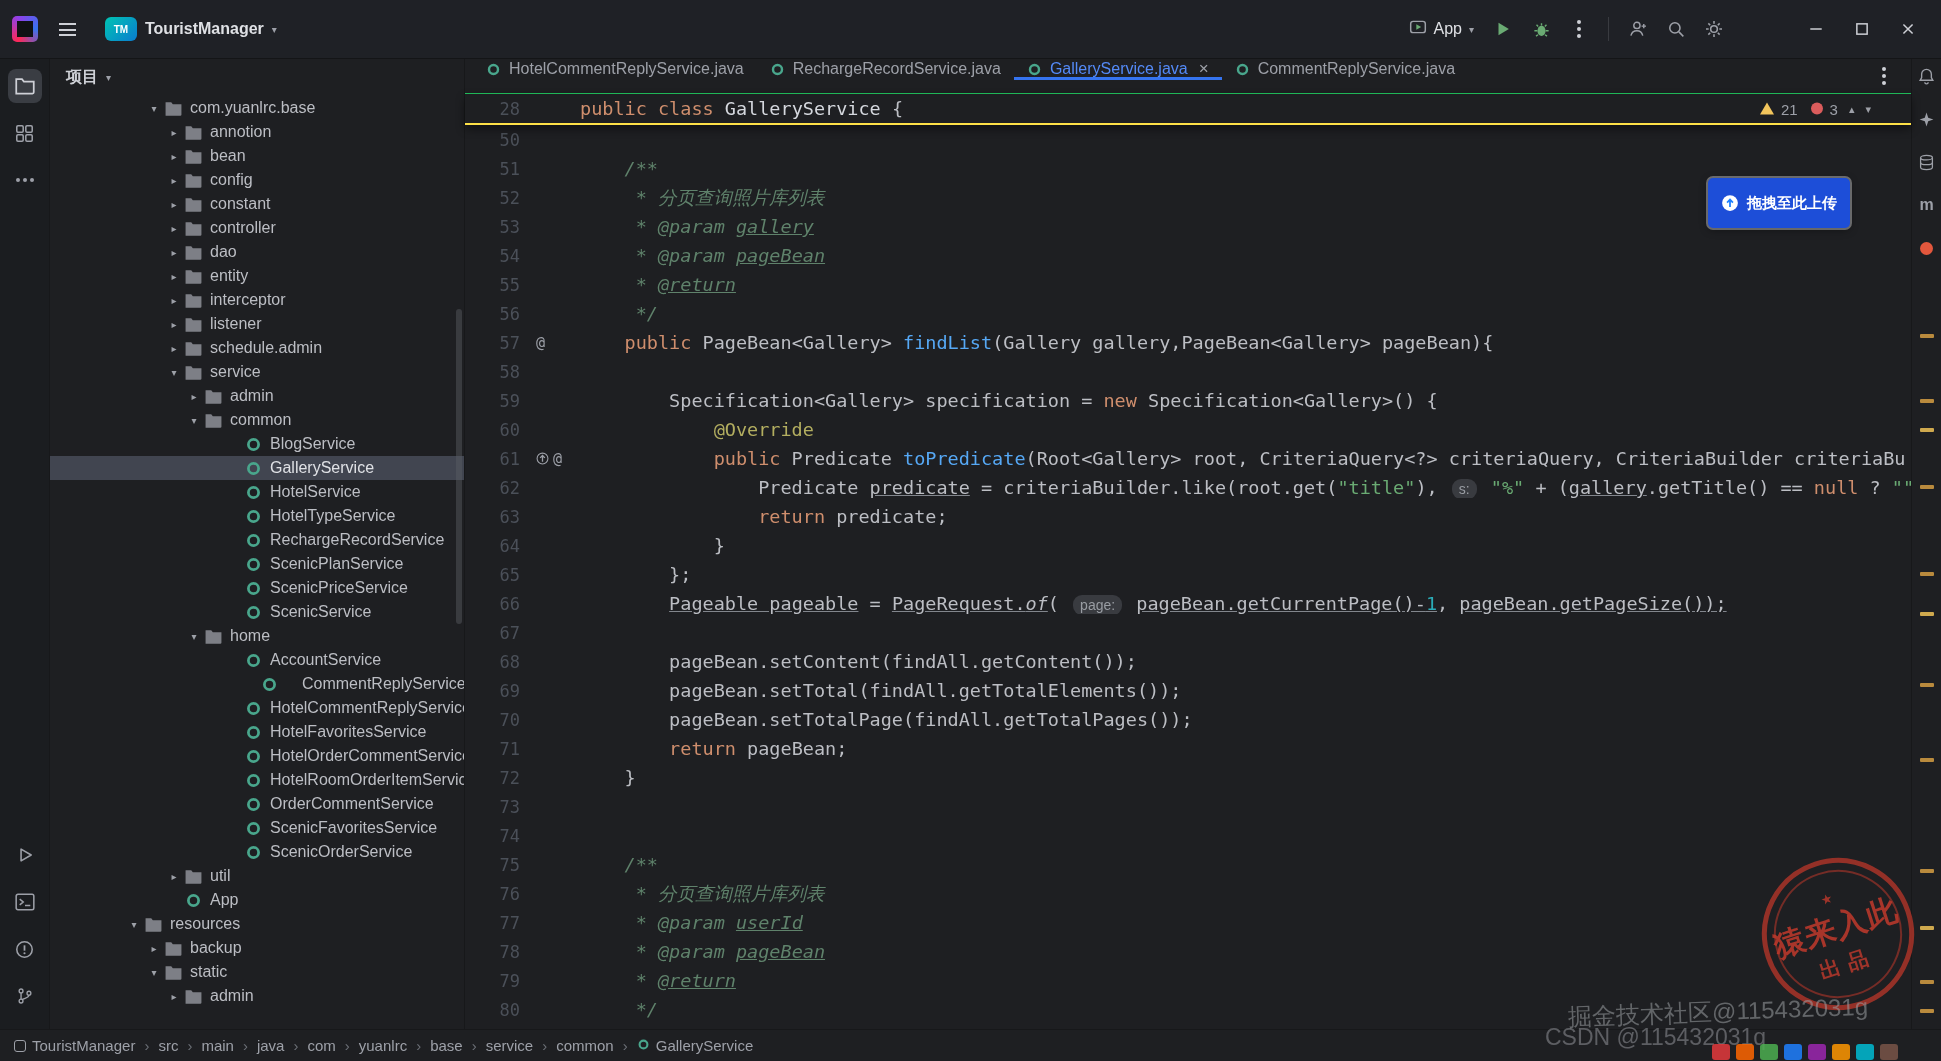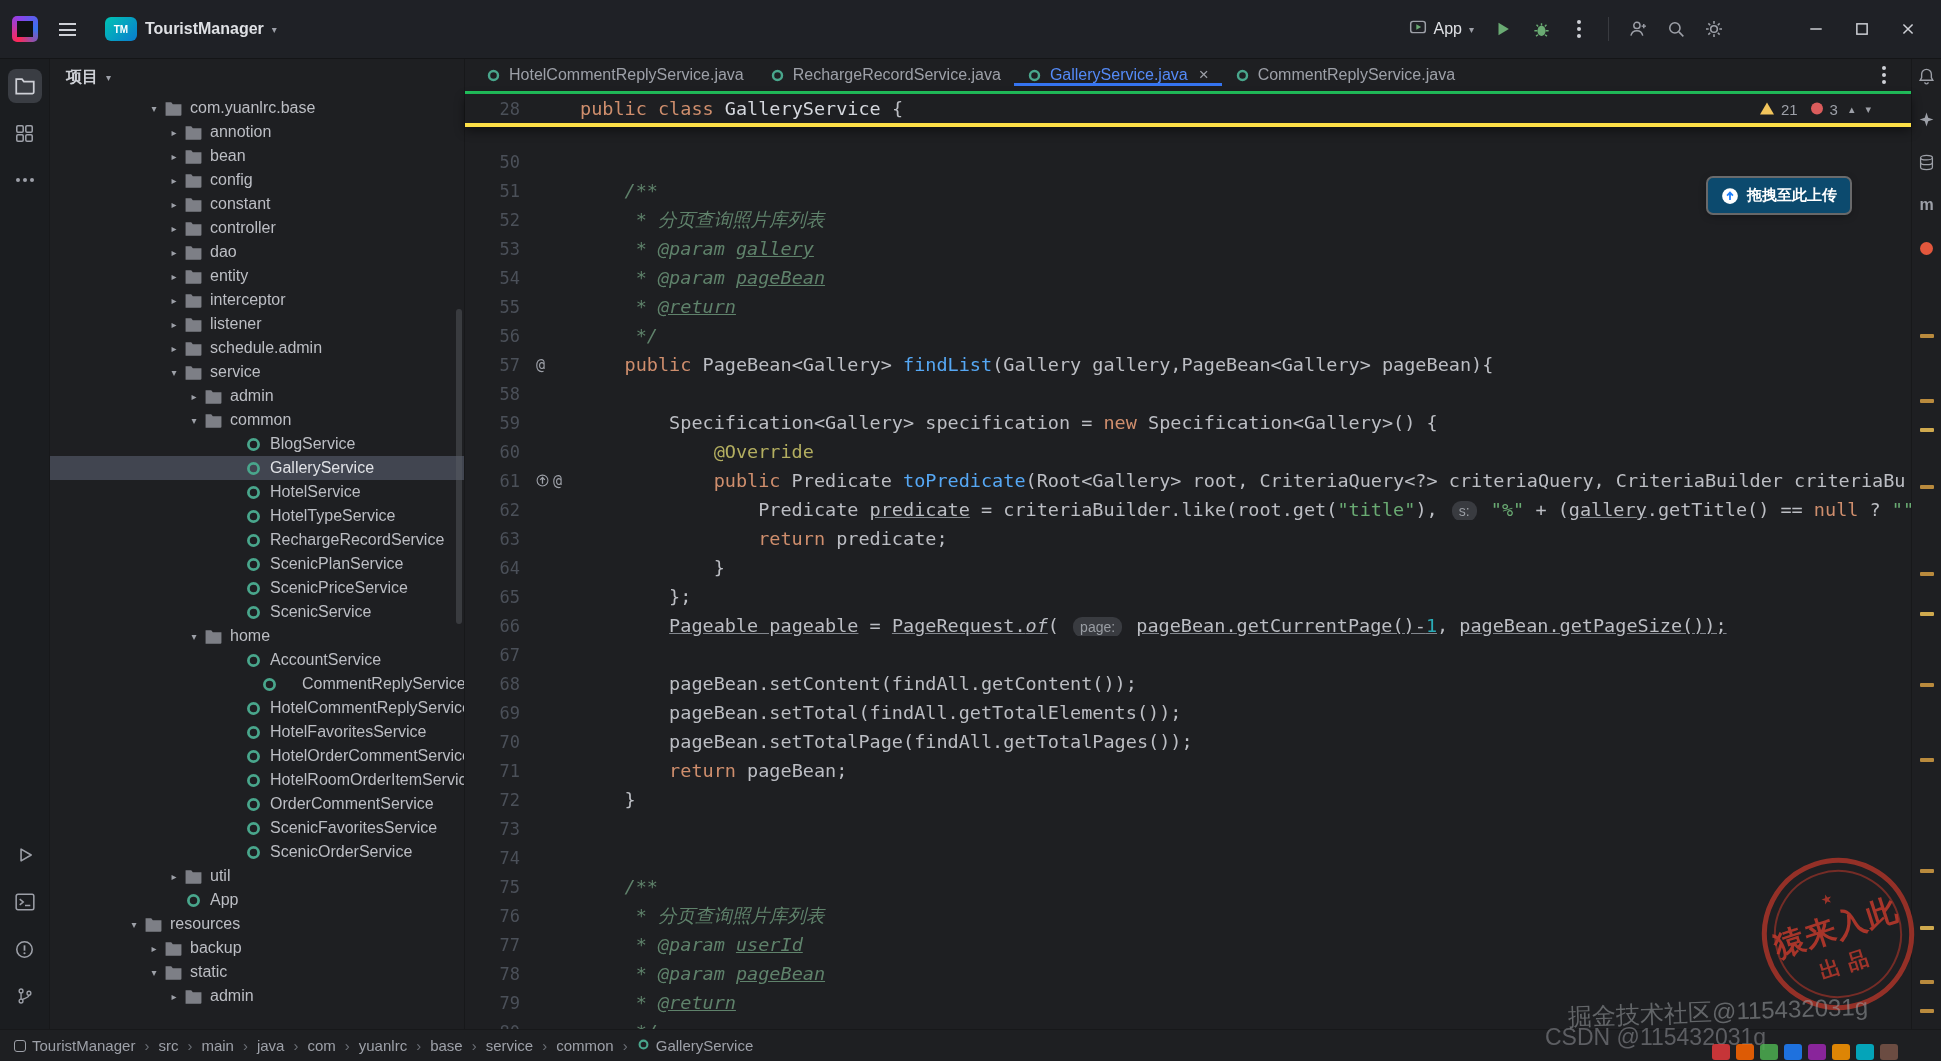--- a/index.html
+++ b/index.html
@@ -50,32 +50,32 @@
   .tree { flex: 1; overflow: hidden; font-size: 16px; color: #bcbec4; }
   .tree-row { height: 24px; display: flex; align-items: center; white-space: nowrap; cursor: default; }
   .tree-row.selected { background: #414550; }
   .tree-row.selected .tree-label { color: #dfe1e5; }
   .chev { width: 22px; flex: 0 0 22px; text-align: center; color: #9da0a8; font-size: 10px; }
   .tree .ic { margin-right: 8px; flex: 0 0 17px; display: flex; align-items: center; }
   .tree-thumb { position: absolute; right: 2px; top: 250px; width: 6px; height: 315px; background: #5a5d63; opacity: .45; border-radius: 3px; }
 
   
   .editor-area { flex: 1; min-width: 0; display: flex; flex-direction: column; position: relative; background: #1e1f22; }
-  .tab-bar { flex: 0 0 35px; display: flex; align-items: center; position: relative; border-bottom: 3px solid #22c55e; }
+  .tab-bar { flex: 0 0 35px; display: flex; align-items: flex-start; position: relative; border-bottom: 1px solid #22c55e; }
   .tabs { display: flex; align-items: stretch; padding-left: 8px; }
   .tab { display: flex; align-items: center; gap: 8px; padding: 0 13px; font-size: 16px; color: #9da0a8; position: relative; cursor: default; }
   .tab.active { color: #548af7; }
   .tab.active::after { content: ""; position: absolute; left: 0; right: 0; bottom: -1px; height: 3px; background: #3574f0; }
   .tab .ic { display: flex; align-items: center; }
   .tab-close { color: #9da0a8; font-size: 17px; margin-left: 3px; }
   .tab-kebab { position: absolute; right: 10px; top: 50%; transform: translateY(-50%); }
 
-  .sticky-row { flex: 0 0 29px; position: relative; background: #1e1f22; border-bottom: 4px solid #fde047;
+  .sticky-row { flex: 0 0 29px; position: relative; background: #1e1f22; border-bottom: 2px solid #fde047;
     box-shadow: 0 4px 10px rgba(0,0,0,.45); z-index: 5; }
-  .code-scroll { flex: 1; overflow: hidden; margin-top: 20px; }
+  .code-scroll { flex: 1; overflow: hidden; }
   .code-line { height: 29px; display: flex; align-items: center; white-space: pre;
     font-family: "DejaVu Sans Mono", monospace; font-size: 18.5px; color: #bcbec4; }
   .ln { flex: 0 0 55px; text-align: right; color: #4b5059; font-size: 17px; }
   .gut { flex: 0 0 60px; display: flex; align-items: center; gap: 4px; padding-left: 16px; }
   .src { flex: 1; overflow: hidden; }
   .gicon { color: #9da0a8; font-size: 15px; }
   .gicon-svg { display: flex; align-items: center; }
 
   .t-k  { color: #cf8e6d; }
   .t-d  { color: #bcbec4; }
@@ -108,23 +108,23 @@
 
   
   .statusbar { flex: 0 0 32px; border-top: 1px solid #17181a; background: #1e1f22;
     display: flex; align-items: center; padding: 0 14px; font-size: 15px; color: #9da0a8; }
   .breadcrumbs { display: flex; align-items: center; }
   .bc-item { display: flex; align-items: center; gap: 6px; cursor: default; }
   .bc-sep { margin: 0 9px; color: #6b6f76; }
   .bc-proj { width: 12px; height: 12px; border: 1.5px solid #9da0a8; border-radius: 3px; display: inline-block; }
 
   
-  .upload-btn { position: absolute; left: 1708px; top: 178px; height: 35px; z-index: 25;
+  .upload-btn { position: absolute; left: 1708px; top: 178px; height: 50px; z-index: 25;
     display: flex; align-items: center; gap: 8px; padding: 0 13px; border: none; border-radius: 5px;
-    background: #0c4a6e; color: #fff; font-size: 15px; font-weight: 700; font-family: inherit;
+    background: #1d4ed8; color: #fff; font-size: 15px; font-weight: 700; font-family: inherit;
     box-shadow: 0 0 0 2px rgba(255,255,255,.35), 0 2px 8px rgba(0,0,0,.4); }
   .stamp { position: absolute; left: 1762px; top: 858px; width: 152px; height: 152px; z-index: 30;
     border: 5px solid rgba(205,58,43,.75); border-radius: 50%; transform: rotate(-18deg);
     display: flex; align-items: center; justify-content: center; opacity: .9; }
   .stamp-inner { width: 128px; height: 128px; border: 2px solid rgba(205,58,43,.55); border-radius: 50%;
     display: flex; flex-direction: column; align-items: center; justify-content: center; gap: 2px; }
   .stamp-line1 { font-size: 31px; font-weight: 700; color: rgba(210,60,45,.85); letter-spacing: 1px; white-space: nowrap; }
   .stamp-line2 { font-size: 21px; font-weight: 700; color: rgba(210,60,45,.8); letter-spacing: 8px; }
   .stamp-star { font-size: 13px; color: rgba(210,60,45,.8); }
   .wm-juejin { position: absolute; left: 1568px; top: 996px; z-index: 31; font-size: 24px;

